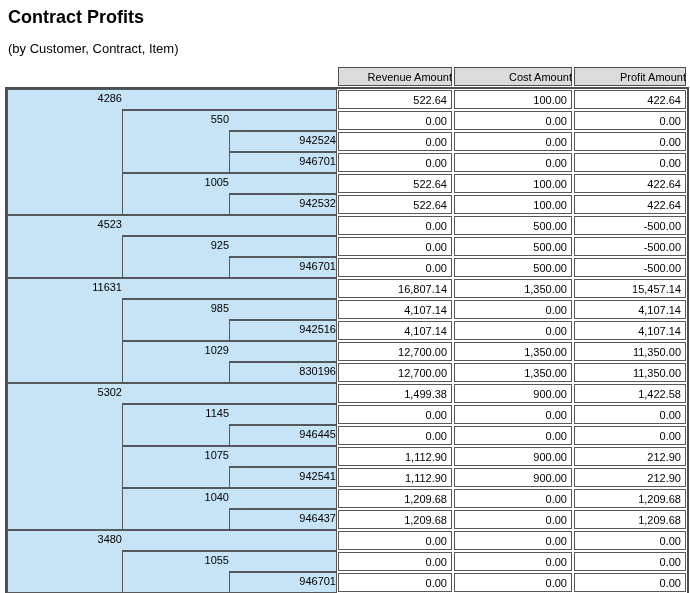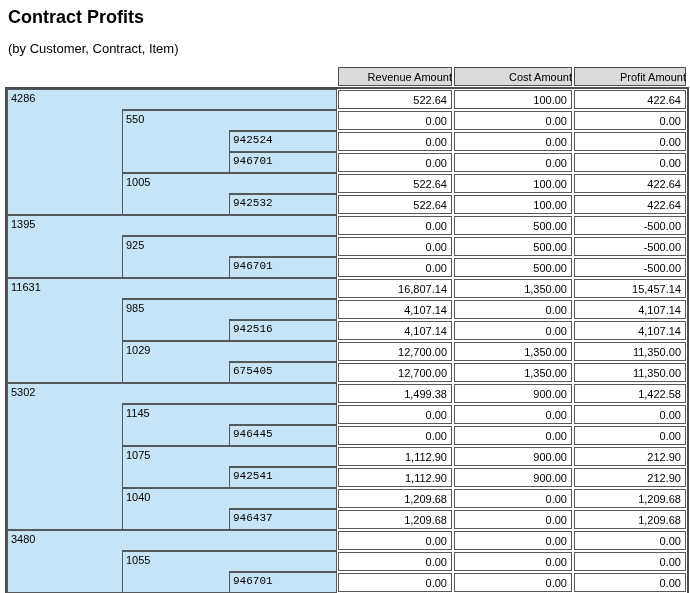--- a/index.html
+++ b/index.html
@@ -25,28 +25,28 @@
     box-shadow: inset 0 0 0 1px var(--frame);
     font-size:11px; text-align:right; vertical-align:middle; padding:0;
   }
 
   
   .body-table { width:684px; border:2px solid var(--frame); box-sizing:border-box; background:#fff; }
   .body-table tr { height:21px; }
 
   .cell-group {
     background:var(--blue);
-    font-size:11px; vertical-align:top; text-align:left;
+    font-size:11px; vertical-align:top; text-align:right;
     padding:2px 0 0 3px;
   }
   .cell-customer { border:1px solid var(--grid); border-right:none; }
   .cell-span2    { border:1px solid var(--grid); border-left:none; }   
   .cell-contract { border:1px solid var(--grid); border-right:none; }
   .cell-span1    { border:1px solid var(--grid); border-left:none; }   
-  .cell-item     { border:1px solid var(--grid);font-family:Liberation Mono, monospace; }
+  .cell-item     { border:1px solid var(--grid); }
   .cell-total    { border:1px solid var(--grid); }
 
   .cell-val {
     background:#ffffff; background-clip:padding-box;
     border:1px solid #ffffff;
     box-shadow: inset 0 0 0 1px var(--grid);
     font-size:11px; text-align:right; vertical-align:middle;
     padding:0 5px 0 0;
   }
 </style>
@@ -117,21 +117,21 @@
           <td class="cell-val">100.00</td>
           <td class="cell-val">422.64</td>
         </tr>
         <tr>
           <td class="cell-group cell-item">942532</td>
           <td class="cell-val">522.64</td>
           <td class="cell-val">100.00</td>
           <td class="cell-val">422.64</td>
         </tr>
         <tr>
-          <td class="cell-group cell-customer" rowspan="3">1395</td>
+          <td class="cell-group cell-customer" rowspan="3">4523</td>
           <td class="cell-group cell-span2" colspan="2"></td>
           <td class="cell-val">0.00</td>
           <td class="cell-val">500.00</td>
           <td class="cell-val">-500.00</td>
         </tr>
         <tr>
           <td class="cell-group cell-contract" rowspan="2">925</td>
           <td class="cell-group cell-span1"></td>
           <td class="cell-val">0.00</td>
           <td class="cell-val">500.00</td>
@@ -164,21 +164,21 @@
           <td class="cell-val">4,107.14</td>
         </tr>
         <tr>
           <td class="cell-group cell-contract" rowspan="2">1029</td>
           <td class="cell-group cell-span1"></td>
           <td class="cell-val">12,700.00</td>
           <td class="cell-val">1,350.00</td>
           <td class="cell-val">11,350.00</td>
         </tr>
         <tr>
-          <td class="cell-group cell-item">675405</td>
+          <td class="cell-group cell-item">830196</td>
           <td class="cell-val">12,700.00</td>
           <td class="cell-val">1,350.00</td>
           <td class="cell-val">11,350.00</td>
         </tr>
         <tr>
           <td class="cell-group cell-customer" rowspan="7">5302</td>
           <td class="cell-group cell-span2" colspan="2"></td>
           <td class="cell-val">1,499.38</td>
           <td class="cell-val">900.00</td>
           <td class="cell-val">1,422.58</td>

